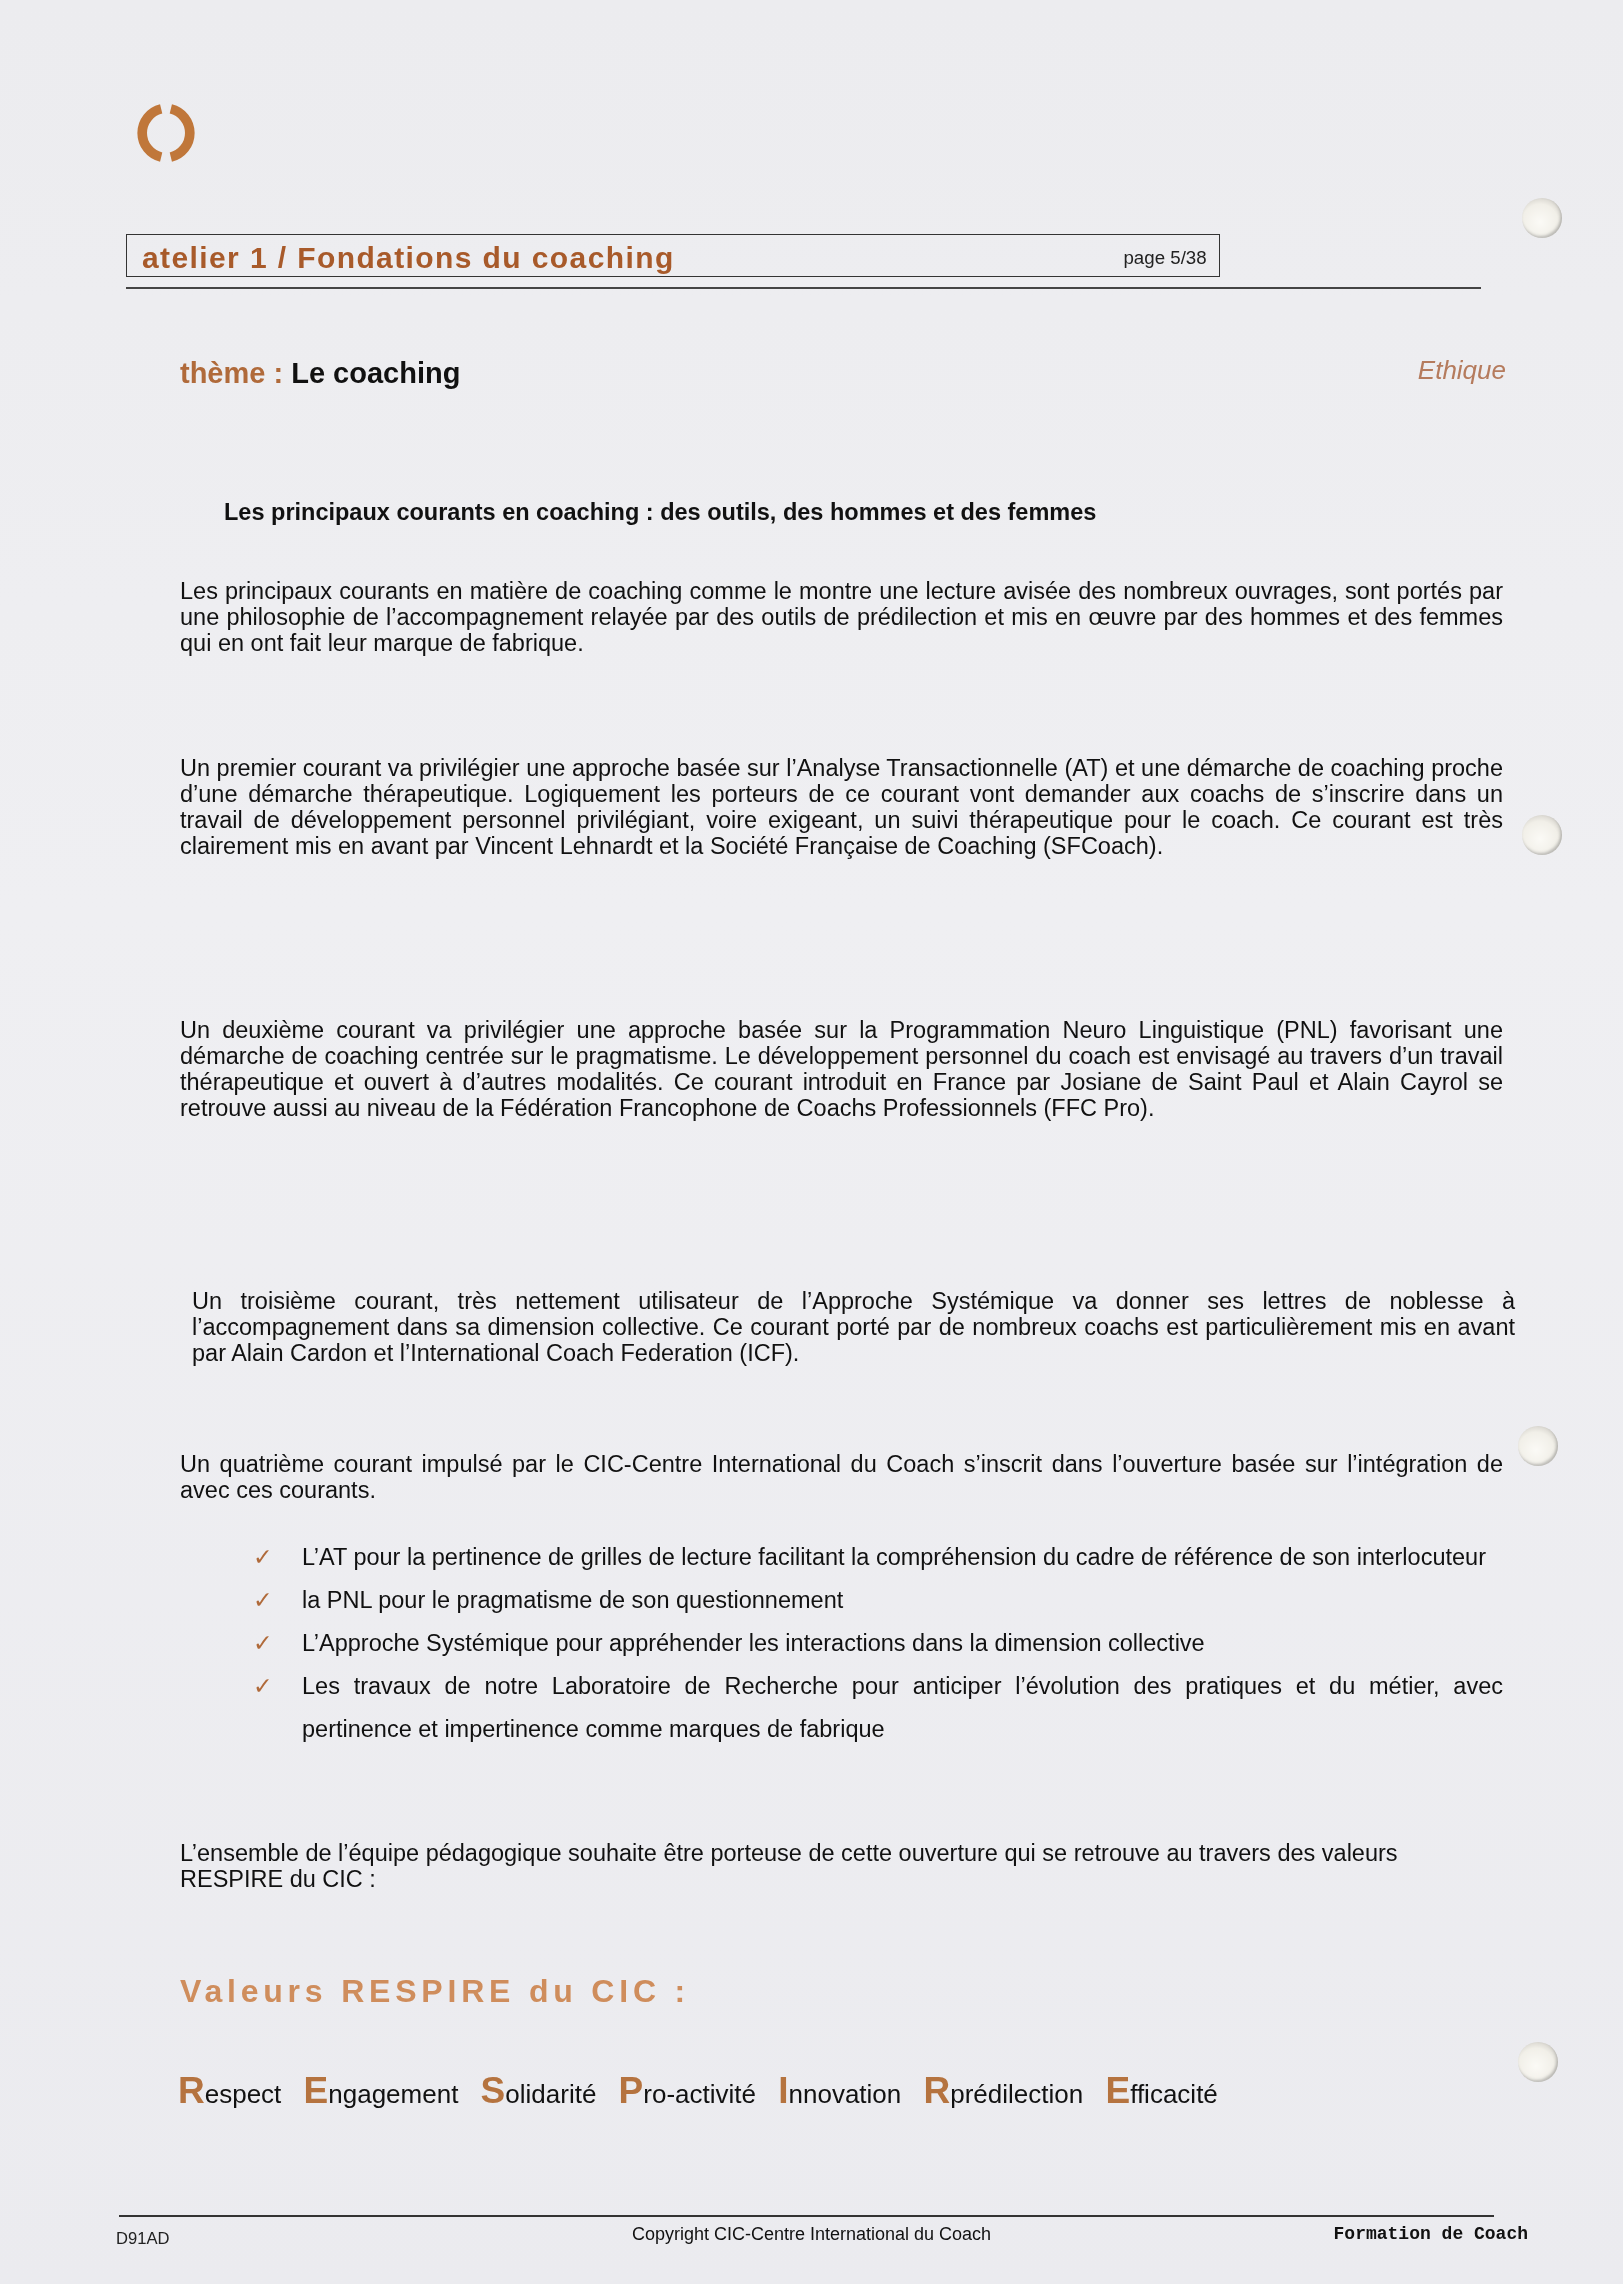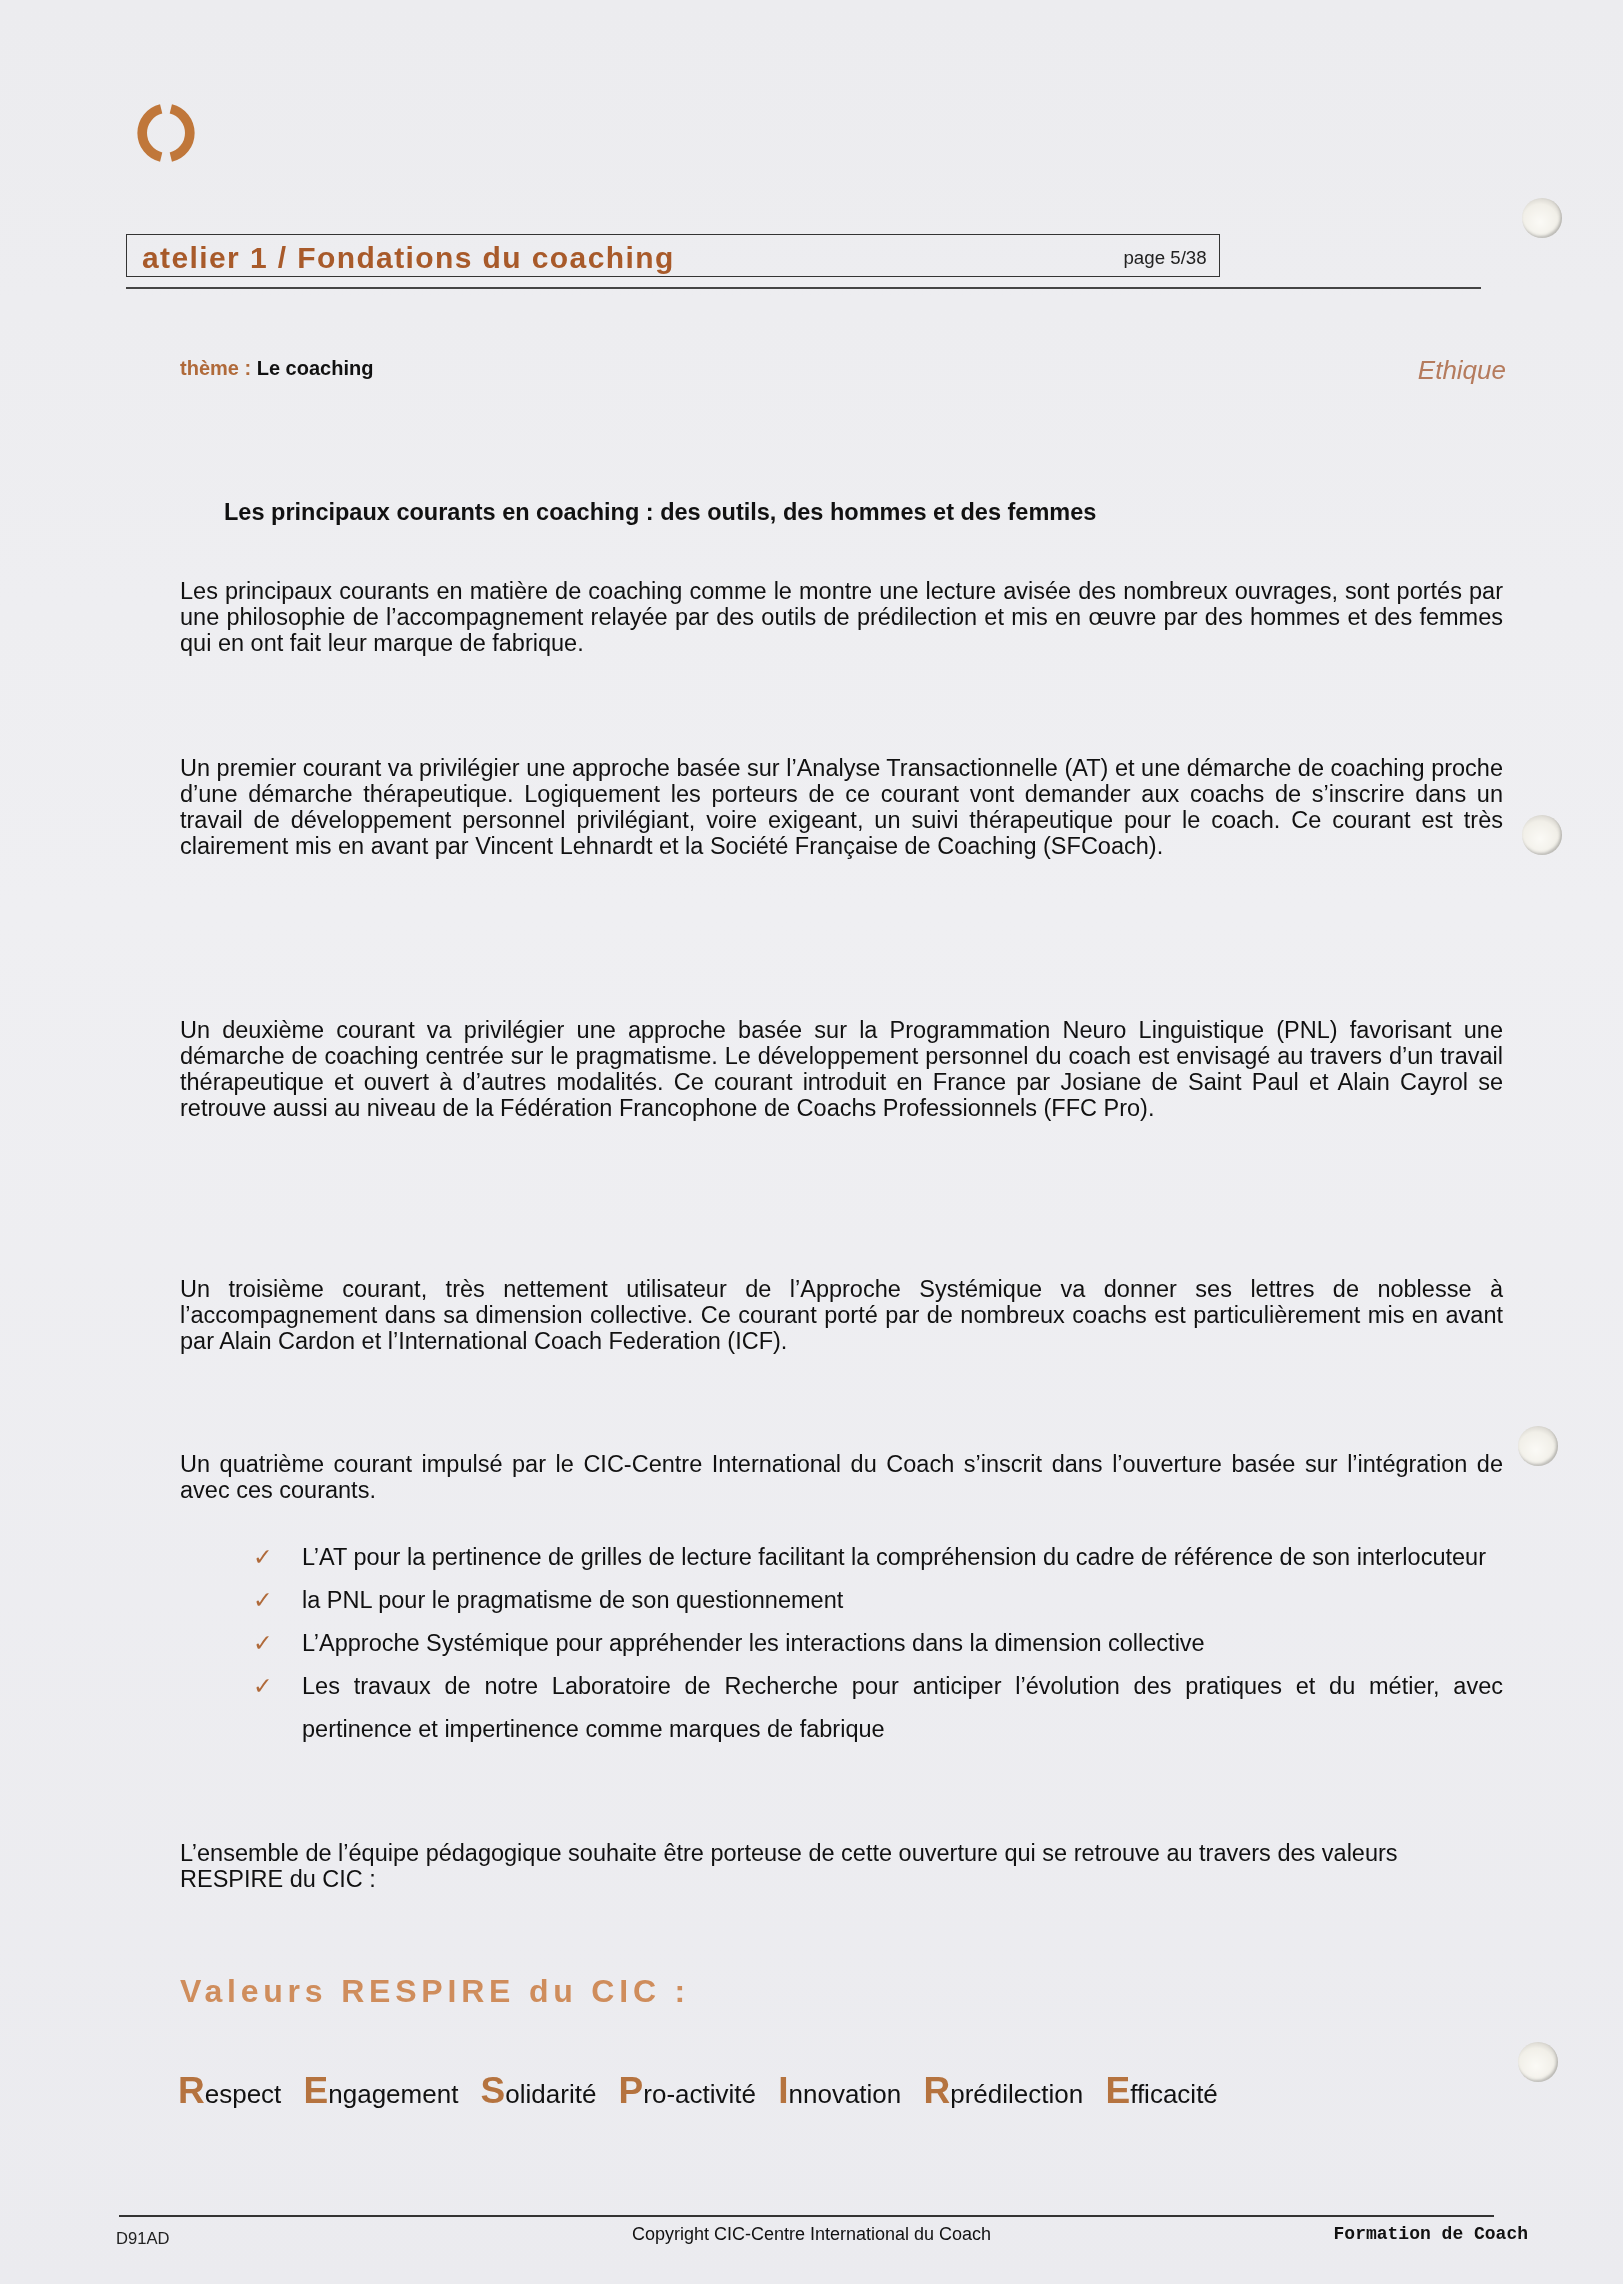--- a/index.html
+++ b/index.html
@@ -12,21 +12,21 @@
   .hole { position:absolute; width:40px; height:40px; border-radius:50%;
           background: radial-gradient(circle at 45% 60%, #fbfaf6 0%, #f1efe8 55%, #bdbab4 100%);
           box-shadow: -1.4px -2.1px 2.8px rgba(90,90,90,0.35) inset; }
   .header-box { position:absolute; left:126px; top:234px; width:1094px; height:43px;
                 border:1.4px solid #333; box-sizing:border-box; }
   .header-title { position:absolute; left:15px; top:5.5px; font-size:30px; font-weight:bold;
                   color:#a85a2a; letter-spacing:1.4px; }
   .header-page { position:absolute; right:12.4px; top:12.4px; font-size:18.7px; color:#222; }
   .header-rule { position:absolute; left:126px; top:287px; width:1355px; height:0;
                  border-top:2.1px solid #444; }
-  .theme { position:absolute; left:180px; top:357px; font-size:20px; }
+  .theme { position:absolute; left:180px; top:357px; font-size:29px; }
   .theme-label { color:#b06a3a; font-weight:bold; }
   .theme-value { color:#111; font-weight:bold; }
   .category { position:absolute; right:117px; top:355px; font-size:26px; font-style:italic; color:#b57b5d; }
   .section-title { position:absolute; left:180px; top:499px; font-size:23.5px; font-weight:bold;margin-left:44px; }
   .para { position:absolute; left:180px; width:1323px; font-size:23.5px; line-height:26px;
           text-align:justify; color:#111; }
   .bullets { position:absolute; left:180px; top:1536px; width:1323px; margin:0; padding:0; list-style:none; }
   .bullets li { position:relative; padding-left:122px; font-size:23.5px; line-height:43px; text-align:justify; }
   .check { position:absolute; left:73px; top:0; color:#b06a3a; font-size:23.5px; }
   .values-title { position:absolute; left:180px; top:1973px; font-size:32px; font-weight:bold;
@@ -62,21 +62,21 @@
   <span class="theme-label">thème :</span>
   <span class="theme-value">Le coaching</span>
 </div>
 <div class="category">Ethique</div>
 
 <div class="section-title">Les principaux courants en coaching : des outils, des hommes et des femmes</div>
 
 <p class="para" style="top:578px; margin:0;">Les principaux courants en matière de coaching comme le montre une lecture avisée des nombreux ouvrages, sont portés par une philosophie de l’accompagnement relayée  par des outils de prédilection et mis en œuvre par des hommes et des femmes qui en ont fait leur marque de fabrique.</p>
 <p class="para" style="top:755px; margin:0;">Un premier courant va privilégier une approche basée sur l’Analyse Transactionnelle (AT) et une démarche de coaching proche d’une démarche thérapeutique. Logiquement les porteurs de ce courant vont demander aux coachs de s’inscrire dans un travail de développement personnel privilégiant, voire exigeant, un suivi thérapeutique pour le coach. Ce courant est très clairement mis en avant par Vincent Lehnardt et la Société Française de Coaching (SFCoach).</p>
 <p class="para" style="top:1017px; margin:0;">Un deuxième courant va privilégier une approche basée sur la Programmation Neuro Linguistique (PNL) favorisant une démarche de coaching centrée sur le pragmatisme. Le développement personnel du coach est envisagé au travers d’un travail thérapeutique et ouvert à d’autres modalités. Ce courant introduit en France par Josiane de Saint Paul et Alain Cayrol se retrouve aussi au niveau de la Fédération Francophone de Coachs Professionnels (FFC Pro).</p>
-<p class="para" style="top:1276px; margin:0;">Un troisième courant, très nettement utilisateur de l’Approche Systémique va donner ses lettres de noblesse à l’accompagnement dans sa dimension collective. Ce courant porté par de nombreux coachs est particulièrement mis en avant par Alain Cardon et l’International Coach Federation (ICF).</p>
+<p class="para" style="top:1276px; margin:12px;">Un troisième courant, très nettement utilisateur de l’Approche Systémique va donner ses lettres de noblesse à l’accompagnement dans sa dimension collective. Ce courant porté par de nombreux coachs est particulièrement mis en avant par Alain Cardon et l’International Coach Federation (ICF).</p>
 <p class="para" style="top:1451px; margin:0;">Un quatrième courant impulsé par le CIC-Centre International du Coach s’inscrit dans l’ouverture basée sur l’intégration de avec ces courants.</p>
 
 <ul class="bullets">
   <li>
     <span class="check">✓</span>
     <span>L’AT pour la pertinence de grilles de lecture facilitant la compréhension du cadre de référence de son interlocuteur</span>
   </li>
   <li>
     <span class="check">✓</span>
     <span>la PNL pour le pragmatisme de son questionnement</span>

